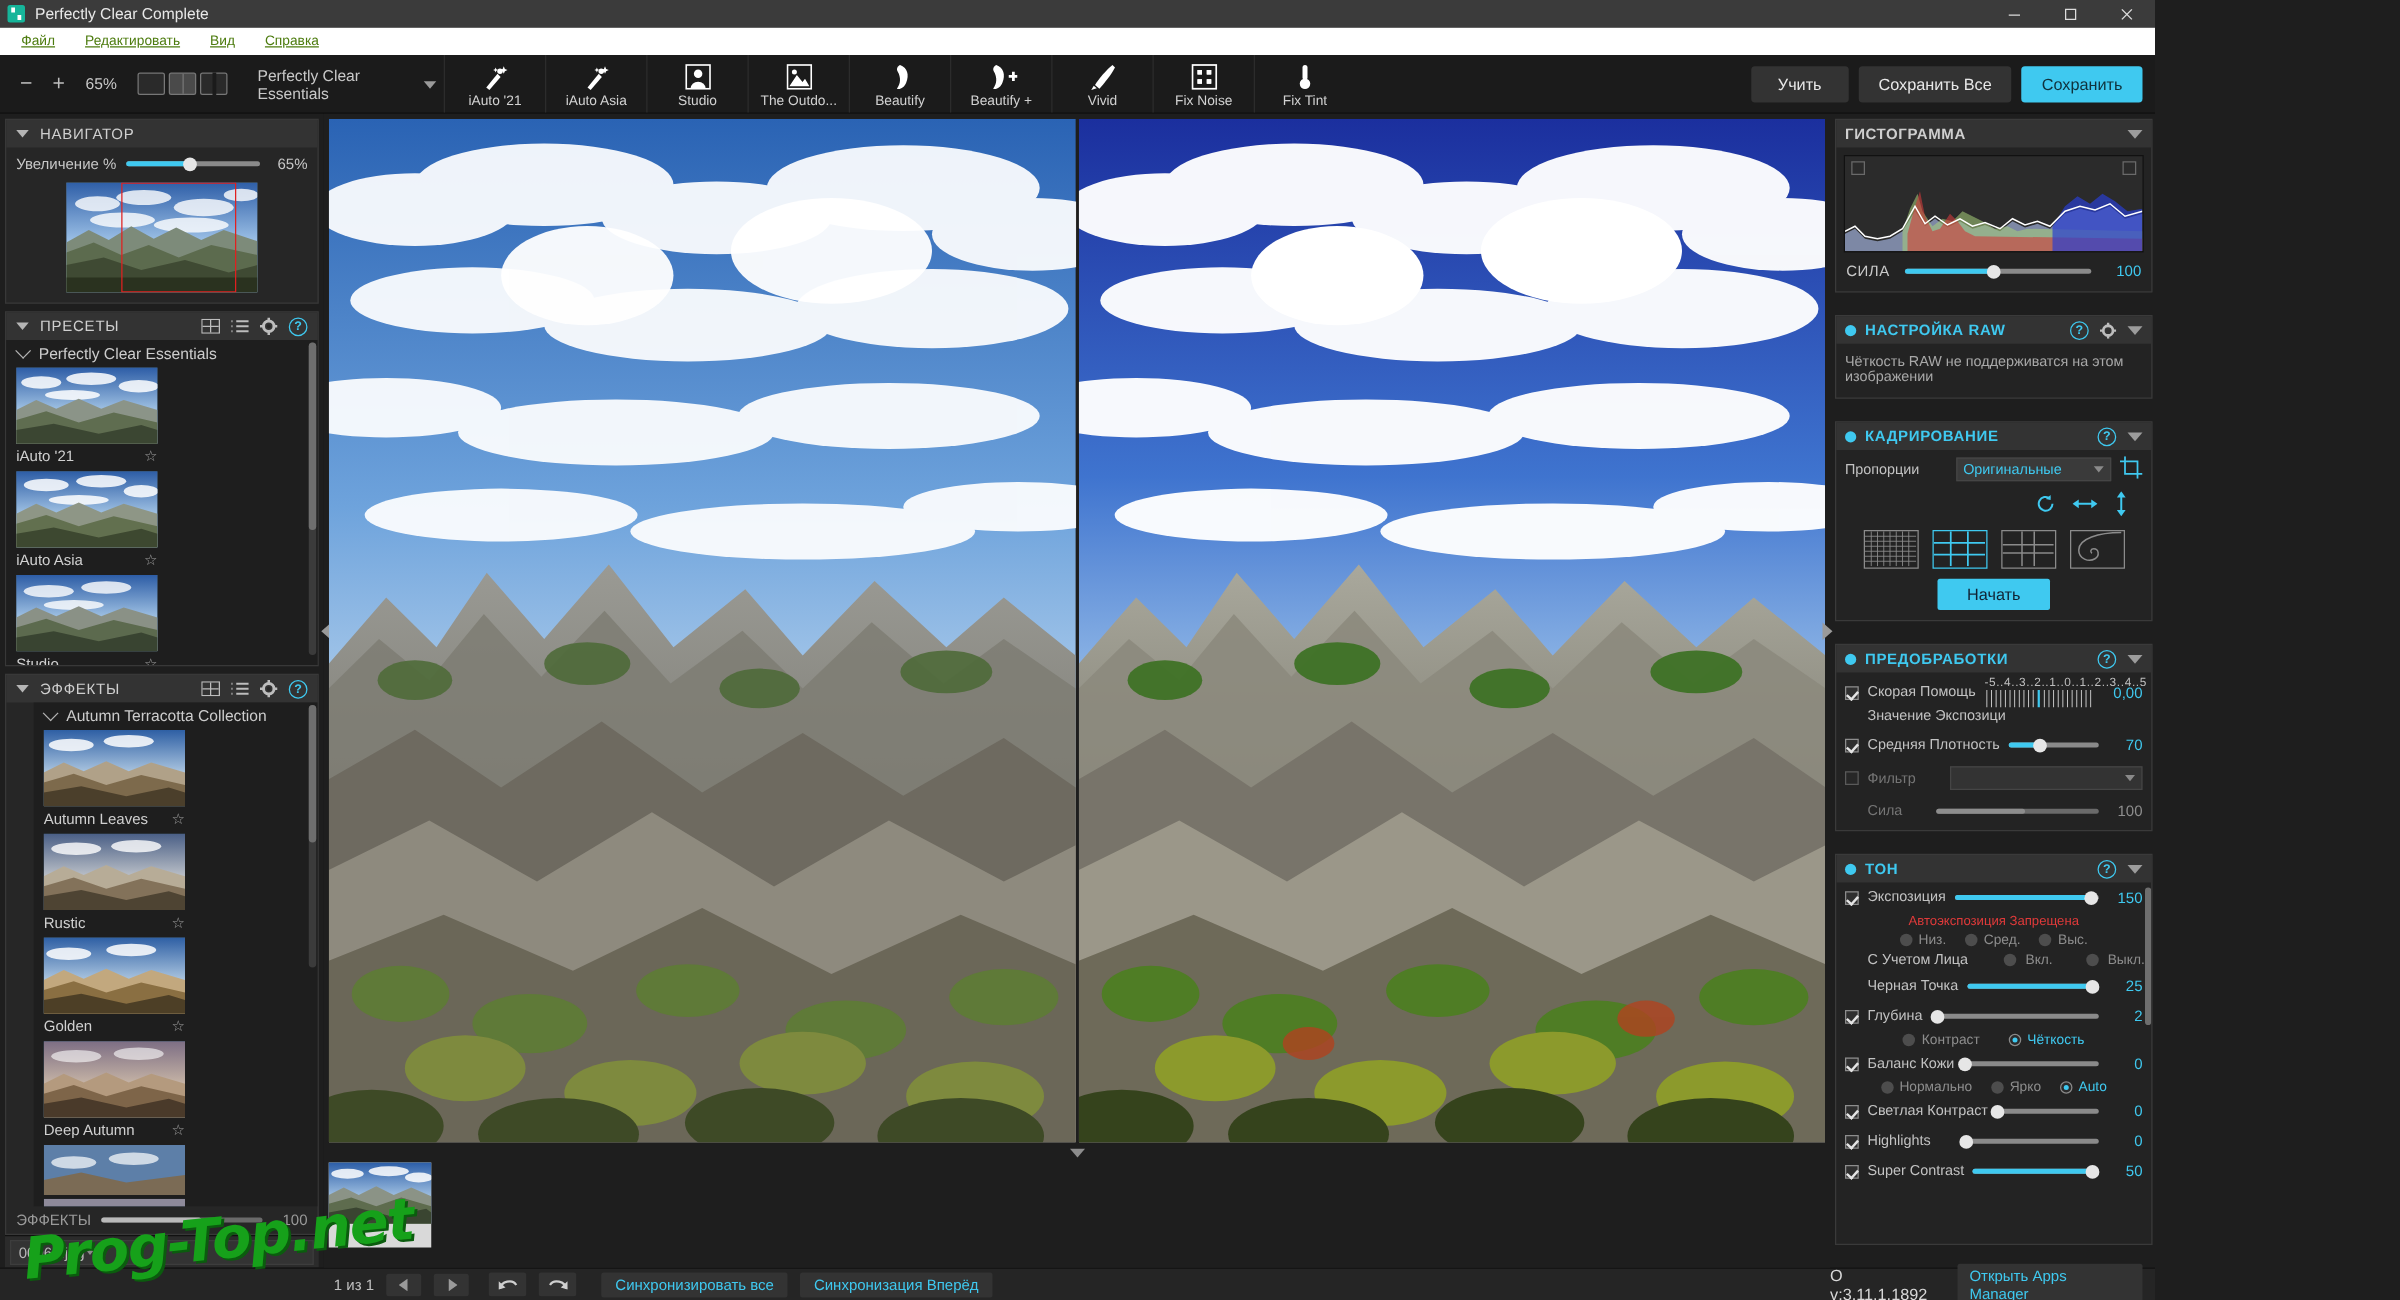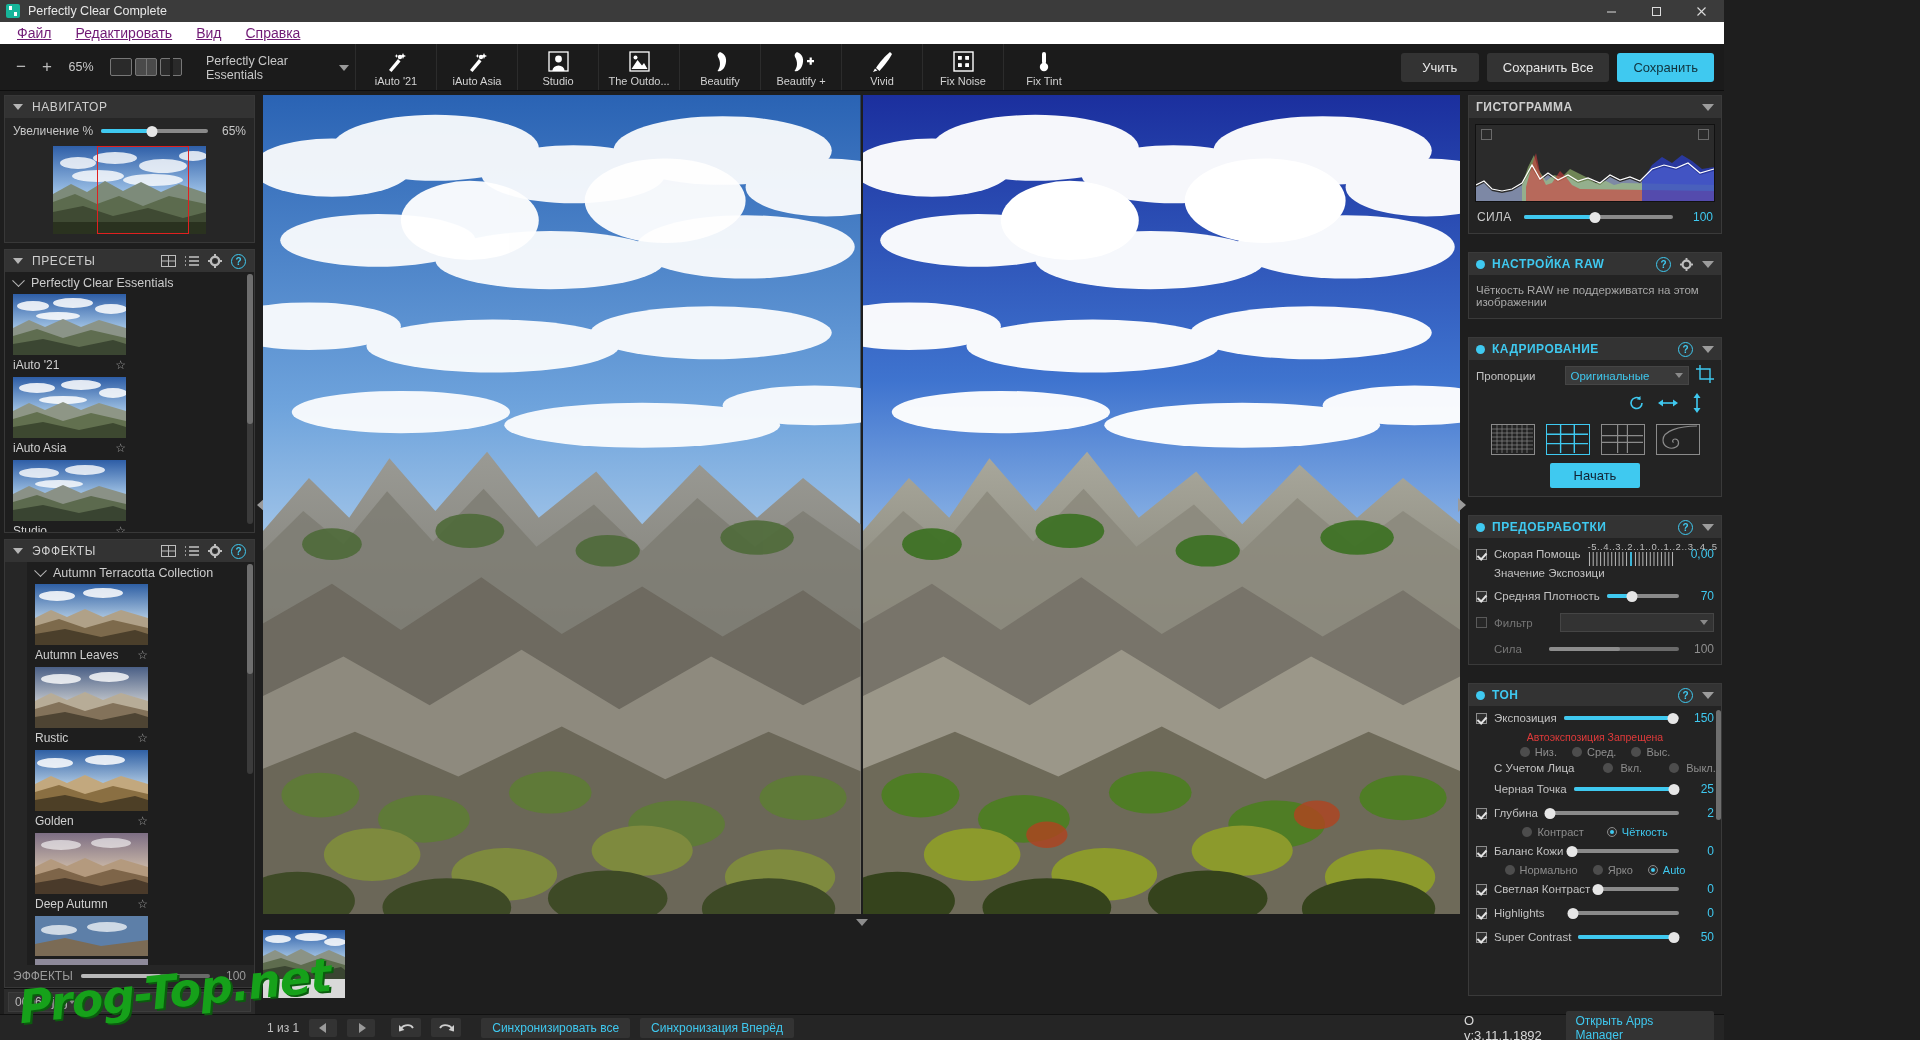--- a/index.html
+++ b/index.html
@@ -28,21 +28,21 @@
   .winbtns { position:absolute; right:0; top:0; height:22px; display:flex; }
   .winbtn { width:45px;height:22px;display:flex;align-items:center;justify-content:center;color:#dcdcdc;font-size:11px;}
   .winbtn svg{display:block;}
 
   
   .menubar {
     height:22px; background:#fff; display:flex; align-items:center; flex:0 0 22px;
     padding-left:6px; gap:2px;
   }
   .menuitem {
-    font-size:14px; color:#701a75; padding:2px 11px; line-height:16px;
+    font-size:11px; color:#4d7c0f; padding:2px 11px; line-height:16px;
   }
   .menuitem u { text-decoration:underline; }
 
   
   .toolbar {
     height:47px; background:#1b1b1b; flex:0 0 47px; display:flex; align-items:stretch;
     border-bottom:1px solid #0e0e0e;
   }
   .zoomgrp { display:flex;align-items:center; padding-left:8px; gap:0px;}
   .zbtn { width:26px;height:30px;display:flex;align-items:center;justify-content:center;color:#bdbdbd;font-size:17px;}

